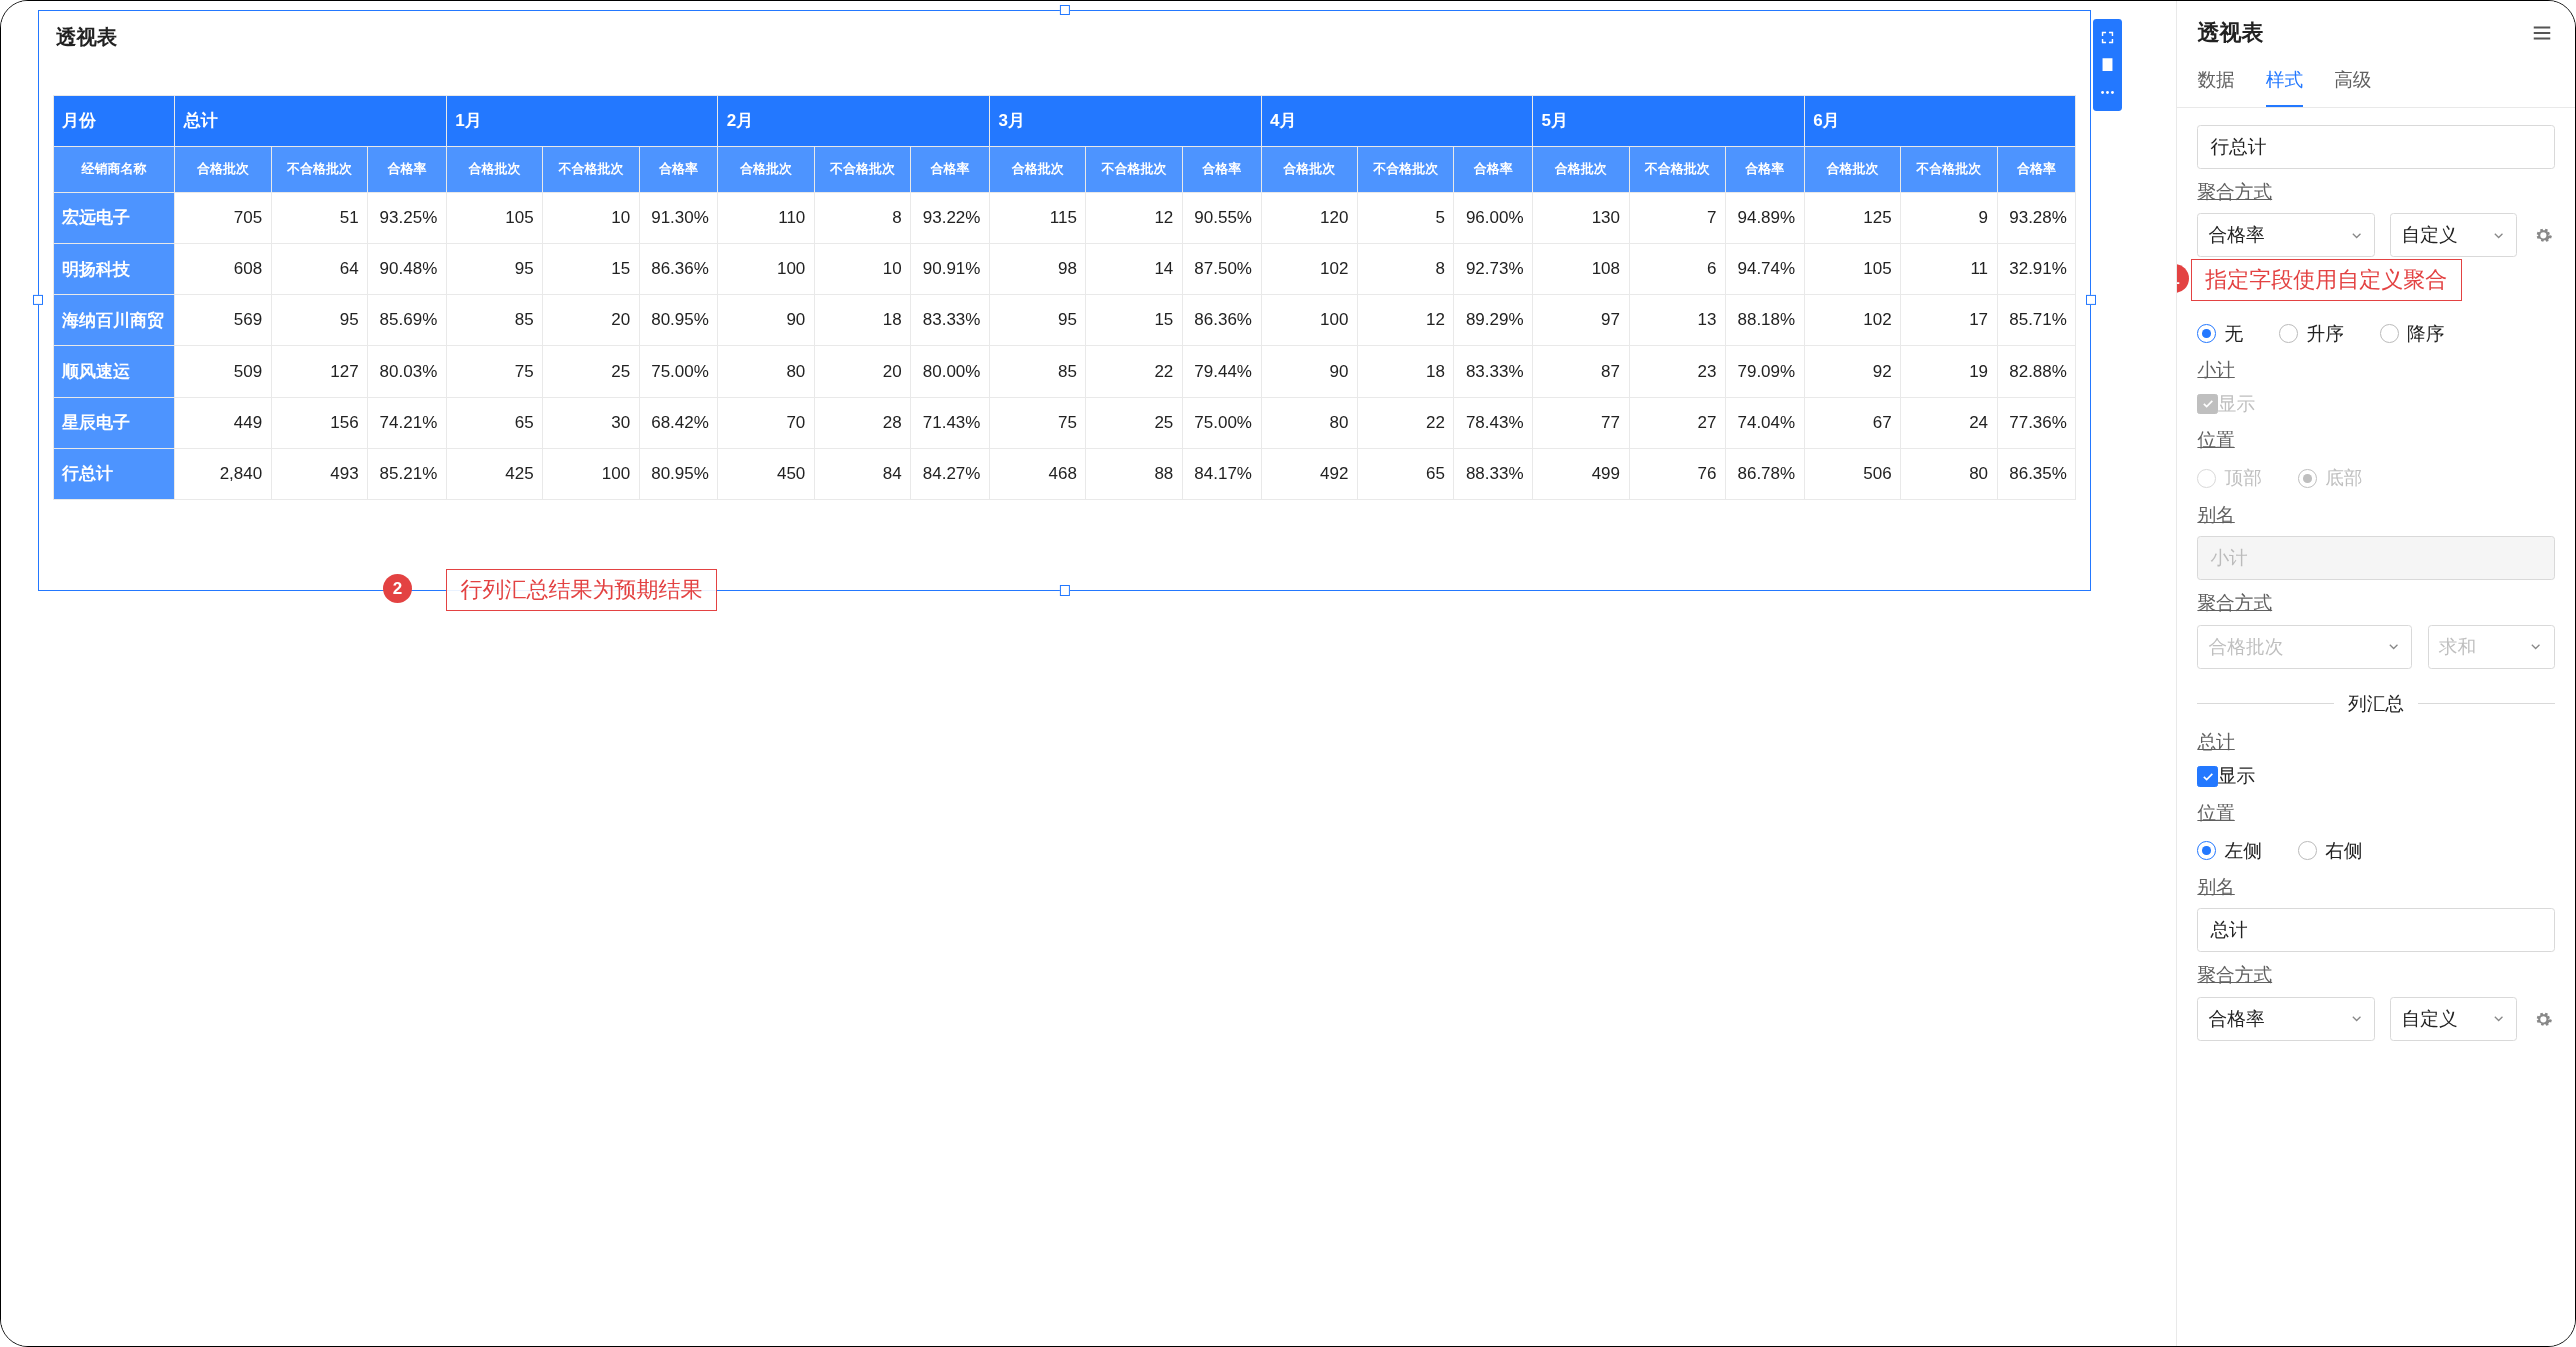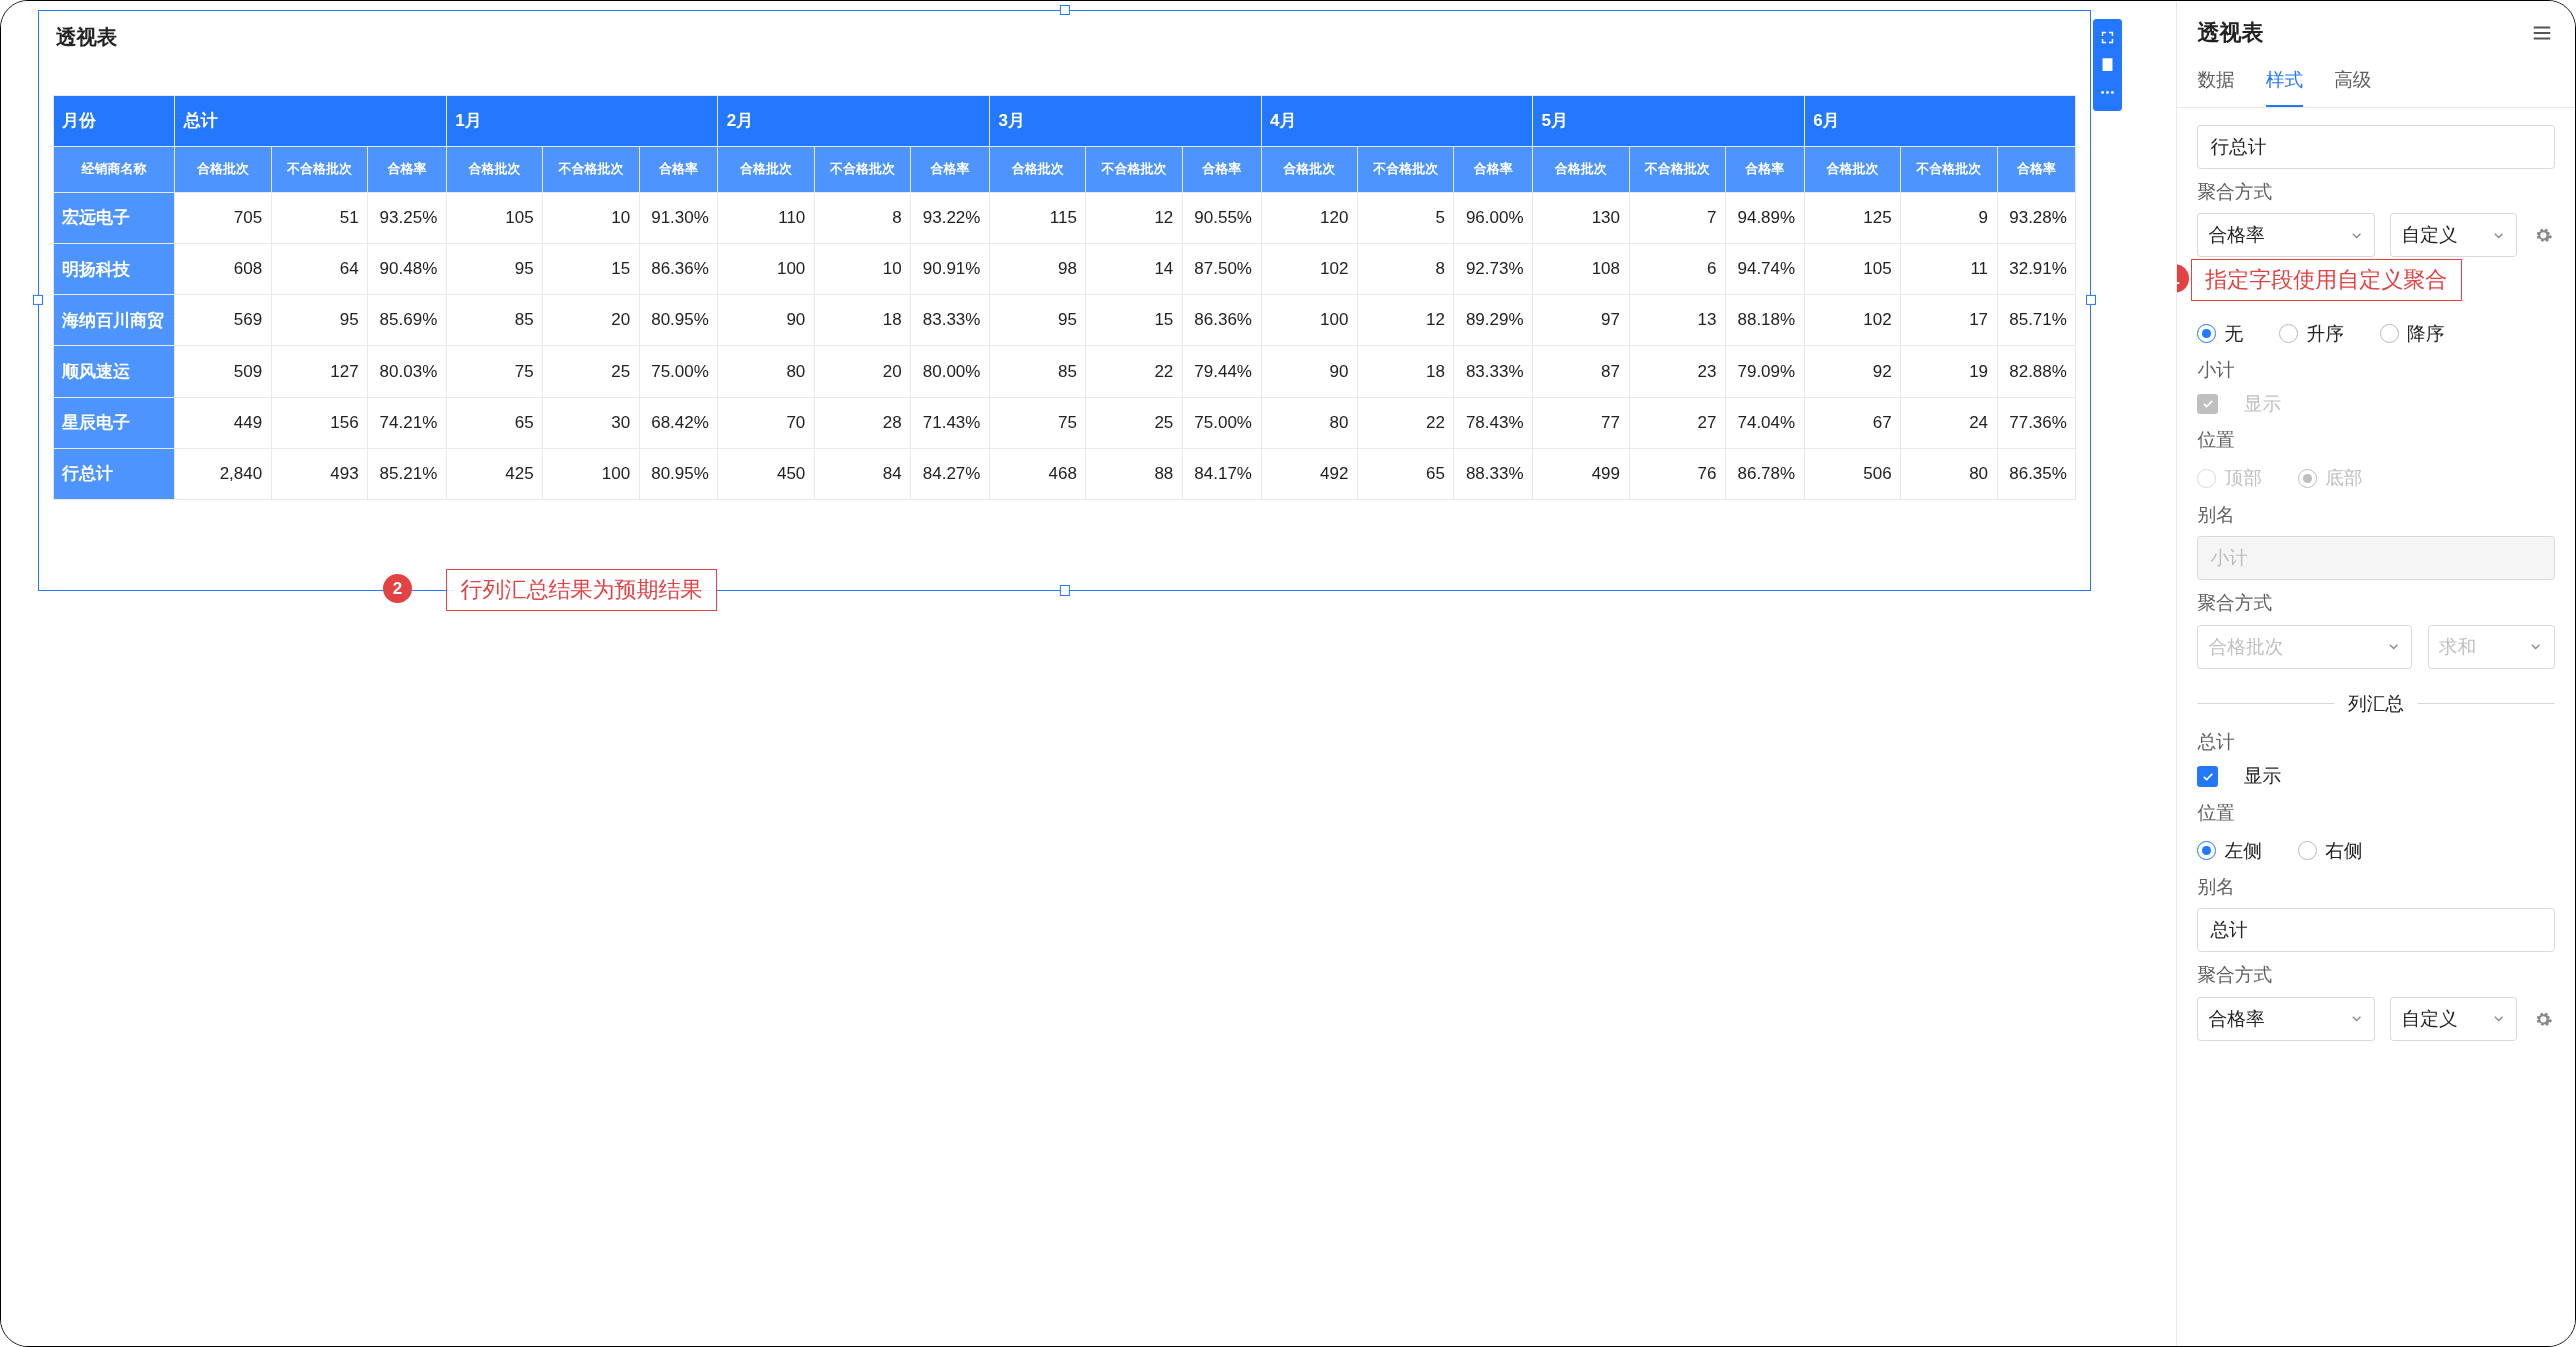--- a/index.html
+++ b/index.html
@@ -60,21 +60,21 @@
 
 .sp-header{display:flex;justify-content:space-between;align-items:center;padding:17px 20.4px 6.8px 20.4px;}
 .sp-header h2{font-size:22px;font-weight:600;margin:0;}
 .tabs{display:flex;gap:31px;padding:0 20.4px;border-bottom:0.8px solid var(--border-light);}
 .tab{padding:12px 0;font-size:18.7px;color:var(--text-muted);cursor:pointer;border-bottom:2.5px solid transparent;}
 .tab.active{color:var(--blue);border-bottom-color:var(--blue);}
 .sp-body{flex:1;overflow:auto;padding:17px 20.4px;}
 .sp-body::-webkit-scrollbar{width:6.8px;}
 .sp-body::-webkit-scrollbar-thumb{background:#d0d0d0;border-radius:3.4px;}
 
-.field-label{font-size:18.7px;color:var(--text-muted);margin:10.2px 0 8.5px 0;}
+.field-label{font-size:18.7px;color:var(--text-muted);margin:10.2px 0 8.5px 0;text-decoration:underline;}
 .text-input{width:100%;height:44px;border:0.8px solid var(--border);border-radius:3.4px;padding:0 12px;font-size:18.7px;color:var(--text);}
 .text-input::placeholder{color:#bbb;}
 .select-row{display:flex;gap:15.3px;align-items:center;margin-bottom:5.1px;}
 .select{height:44px;border:0.8px solid var(--border);border-radius:3.4px;display:flex;align-items:center;justify-content:space-between;padding:0 10.2px;font-size:18.7px;color:var(--text);min-width:0;}
 .select.disabled{color:#bfbfbf;}
 .sel-w1{flex:1;}
 .sel-w2{width:127px;}
 .chev{width:15.3px;height:15.3px;display:inline-flex;}
 .chev svg{stroke:#888;fill:none;stroke-width:2;}
 .gear{width:22px;height:22px;display:inline-flex;align-items:center;justify-content:center;}
@@ -83,21 +83,21 @@
 .radio-row{display:flex;gap:36px;align-items:center;margin:12px 0 5.1px 0;font-size:18.7px;}
 .radio{display:flex;align-items:center;gap:8.5px;cursor:pointer;}
 .radio .r{width:18.7px;height:18.7px;border:1.7px solid #bbb;border-radius:50%;display:inline-flex;align-items:center;justify-content:center;}
 .radio.checked .r{border-color:var(--blue);}
 .radio.checked .r::after{content:"";width:8.5px;height:8.5px;background:var(--blue);border-radius:50%;}
 .radio.disabled{color:#bfbfbf;}
 .radio.disabled .r{border-color:#d9d9d9;}
 .radio.disabled.checked .r{border-color:#bfbfbf;}
 .radio.disabled.checked .r::after{background:#bfbfbf;}
 
-.checkbox{display:flex;align-items:center;gap:26px;font-size:18.7px;margin:6.8px 0;}
+.checkbox{display:flex;align-items:center;gap:0;font-size:18.7px;margin:6.8px 0;}
 .checkbox .c{width:20.4px;height:20.4px;border:1.7px solid var(--blue);background:var(--blue);border-radius:2.5px;display:inline-flex;align-items:center;justify-content:center;}
 .checkbox .c svg{stroke:#fff;stroke-width:3;fill:none;}
 .checkbox.disabled .c{border-color:#bfbfbf;background:#bfbfbf;}
 .checkbox.disabled{color:#bfbfbf;}
 
 .section-divider{display:flex;align-items:center;margin:22px 0 12px 0;gap:13.6px;color:var(--text);}
 .section-divider .line{flex:1;height:0.8px;background:var(--border);}
 .section-divider .txt{font-size:18.7px;}
 .menu-icon{width:25.5px;height:25.5px;display:inline-flex;align-items:center;justify-content:center;}
 .menu-icon svg{stroke:#555;stroke-width:2;fill:none;}

